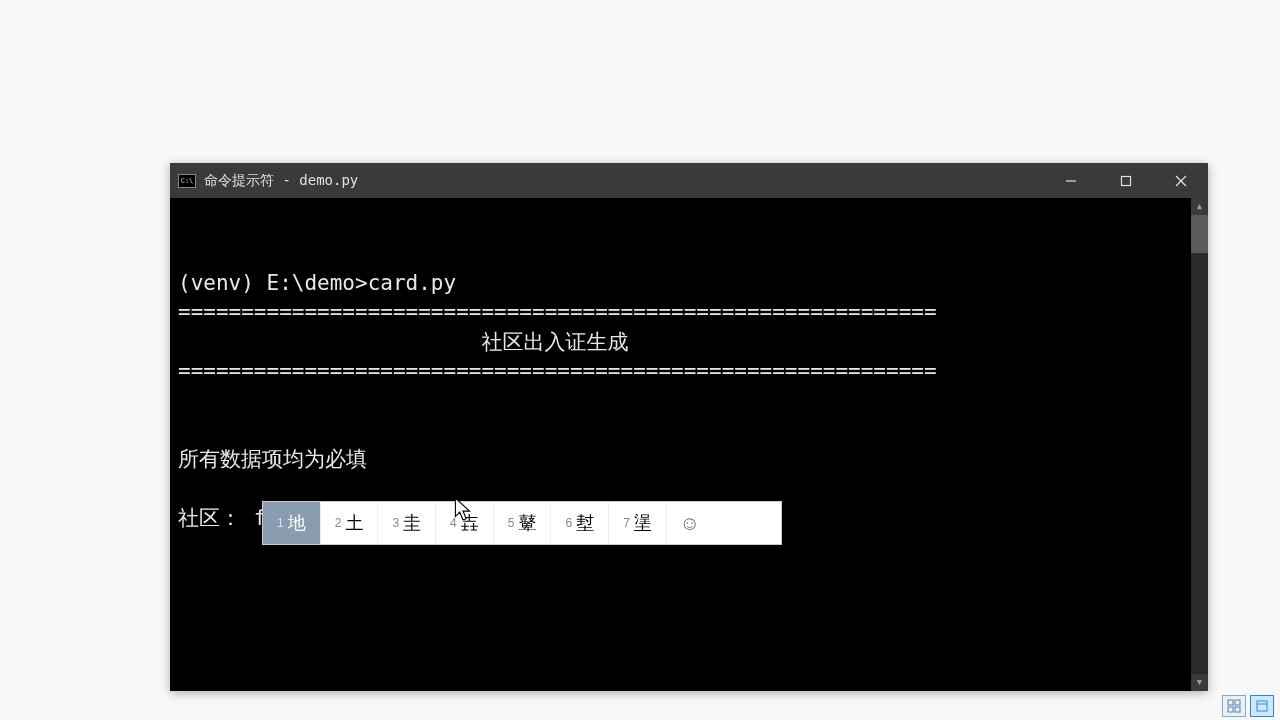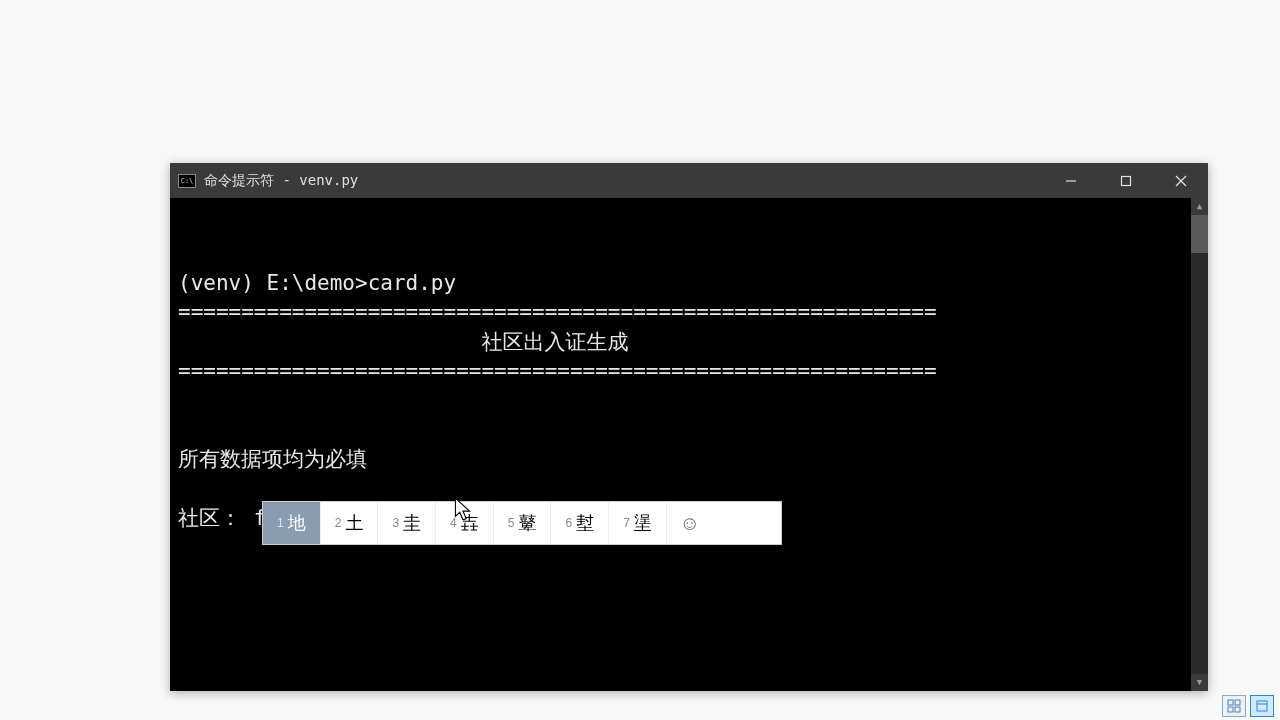--- a/index.html
+++ b/index.html
@@ -189,21 +189,21 @@
     vertical-align: text-bottom;
   }
 </style>
 </head>
 <body>
 
 <div class="cmd-window">
 
   <div class="titlebar">
     <span class="titlebar-icon">C:\</span>
-    <span class="titlebar-text">命令提示符 - venv.py</span>
+    <span class="titlebar-text">命令提示符 - demo.py</span>
     <div class="window-controls">
       <div class="window-btn">
         <svg width="12" height="12" viewBox="0 0 12 12">
             <line x1="1" y1="6" x2="11" y2="6" stroke="#e0e0e0" stroke-width="1.2"></line>
           </svg>
       </div>
       <div class="window-btn">
         <svg width="12" height="12" viewBox="0 0 12 12">
             <rect x="1.5" y="1.5" width="9" height="9" fill="none" stroke="#e0e0e0" stroke-width="1.2"></rect>
           </svg>

